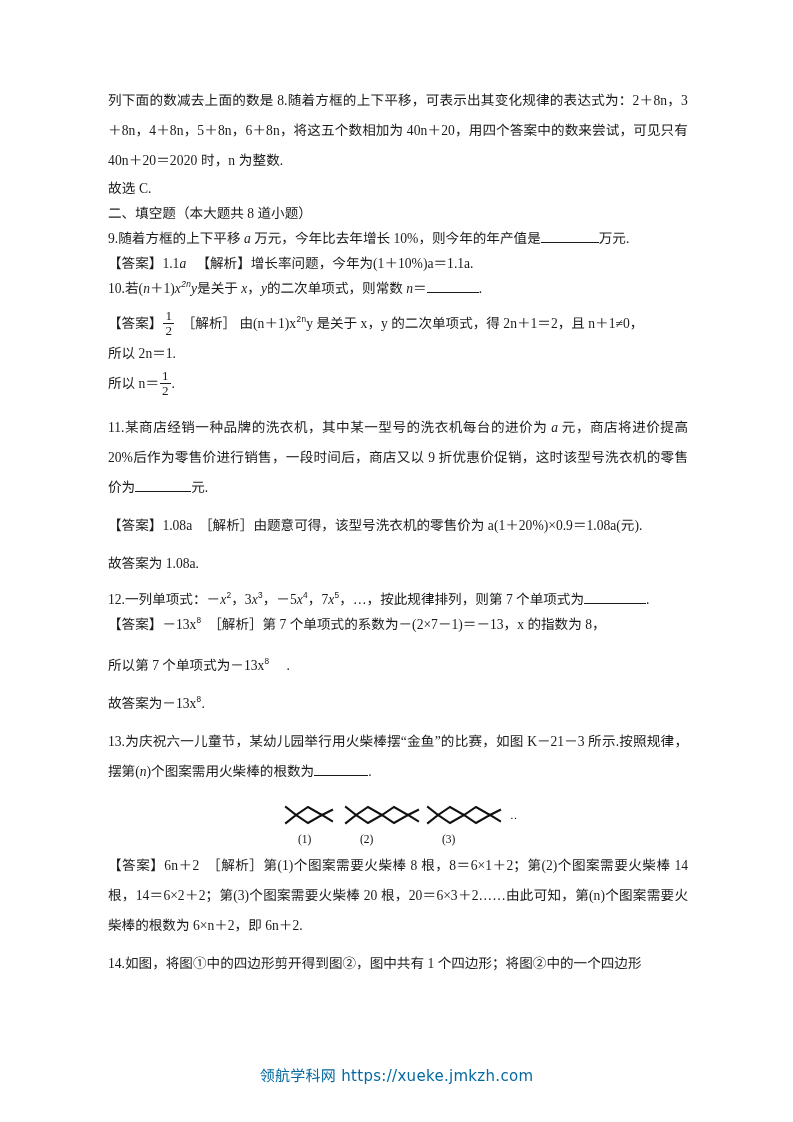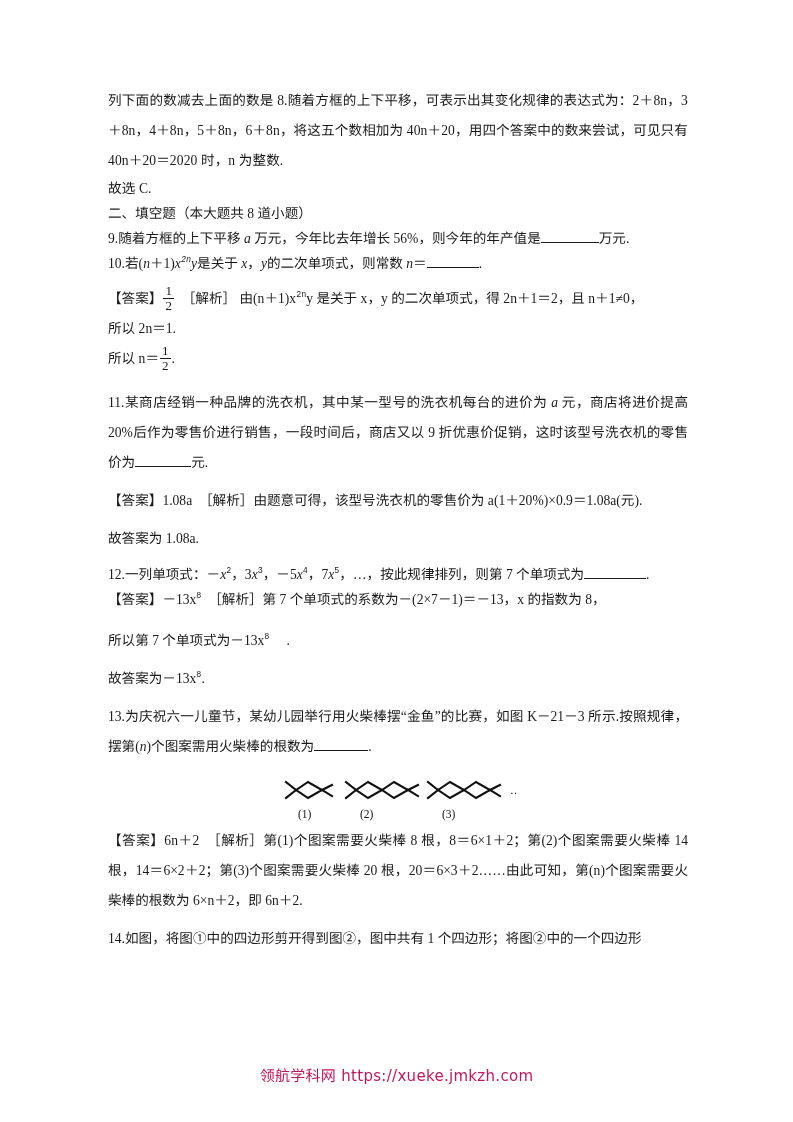--- a/index.html
+++ b/index.html
@@ -122,38 +122,39 @@
 
   
   .footer {
     position: absolute;
     left: 0;
     top: 1064px;
     width: 793px;
     text-align: center;
     font-family: "DejaVu Sans", "Liberation Sans", sans-serif;
     font-size: 15px;
-    color: #be185d;
+    color: #0369a1;
     letter-spacing: 0.3px;
   }
 </style>
 </head>
 <body>
 
 <div class="page">
 
   <div class="content">
 
     <p class="para">列下面的数减去上面的数是 8.随着方框的上下平移，可表示出其变化规律的表达式为：2＋8n，3＋8n，4＋8n，5＋8n，6＋8n，将这五个数相加为 40n＋20，用四个答案中的数来尝试，可见只有 40n＋20＝2020 时，n 为整数.</p>
     <p class="para tight">故选 C.</p>
 
     <p class="sec-head">二、填空题（本大题共 8 道小题）</p>
 
-    <p class="prob compact"><span>9.</span><span>随着方框的上下平移 </span><span class="ital">a</span><span> 万元，今年比去年增长 56%，则今年的年产值是</span><span class="blank w1"></span><span>万元.</span></p>
-
+    <p class="prob compact"><span>9.</span><span>随着方框的上下平移 </span><span class="ital">a</span><span> 万元，今年比去年增长 10%，则今年的年产值是</span><span class="blank w1"></span><span>万元.</span></p>
+
+    <p class="ans compact"><span>【答案】</span><span>1.1</span><span class="ital">a</span>&nbsp;&nbsp;&nbsp;<span>【解析】</span><span>增长率问题，今年为(1＋10%)a＝1.1a.</span></p>
 
     <p class="prob compact"><span>10.</span><span>若(</span><span class="ital">n</span><span>＋1)</span><span class="ital">x</span><sup class="ital">2n</sup><span class="ital">y</span><span>是关于 </span><span class="ital">x</span><span>，</span><span class="ital">y</span><span>的二次单项式，则常数 </span><span class="ital">n</span><span>＝</span><span class="blank w2"></span><span>.</span></p>
 
     <div class="spacer-sm"></div>
 
     <p class="ans loose"><span>【答案】</span><span class="frac"><span class="num">1</span><span class="den">2</span></span>&nbsp;&nbsp;<span>［解析］</span>&nbsp;<span>由(n＋1)x</span><sup>2n</sup><span>y 是关于 x，y 的二次单项式，得 2n＋1＝2，且 n＋1≠0，</span></p>
 
     <p class="ans">所以 2n＝1.</p>
 
     <p class="ans loose"><span>所以 n＝</span><span class="frac"><span class="num">1</span><span class="den">2</span></span><span>.</span></p>

